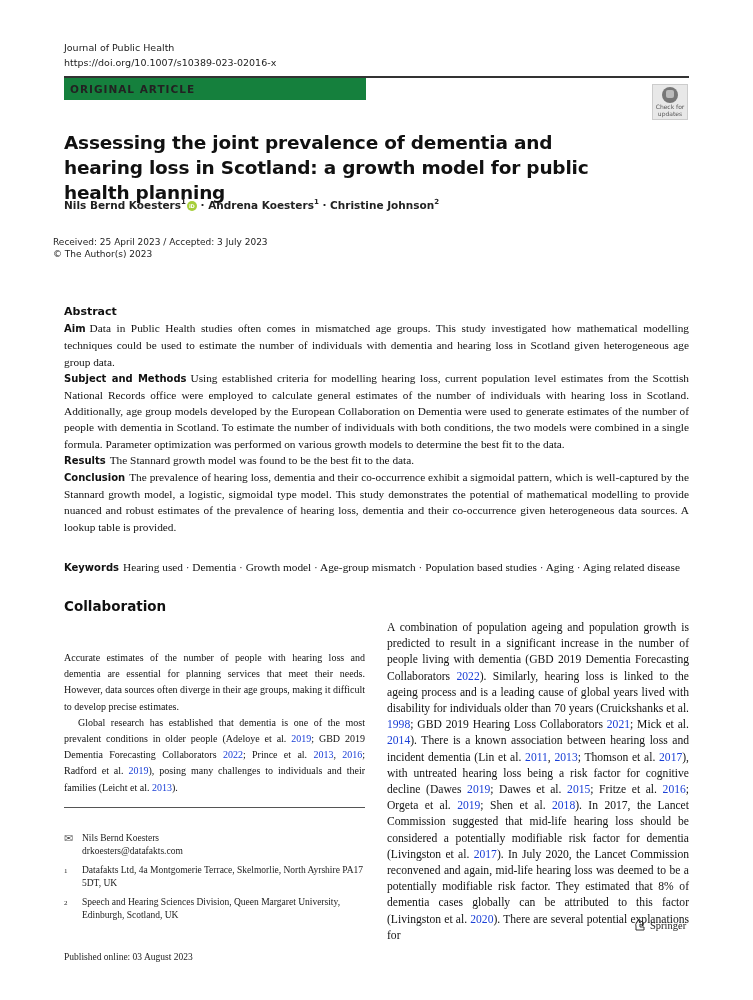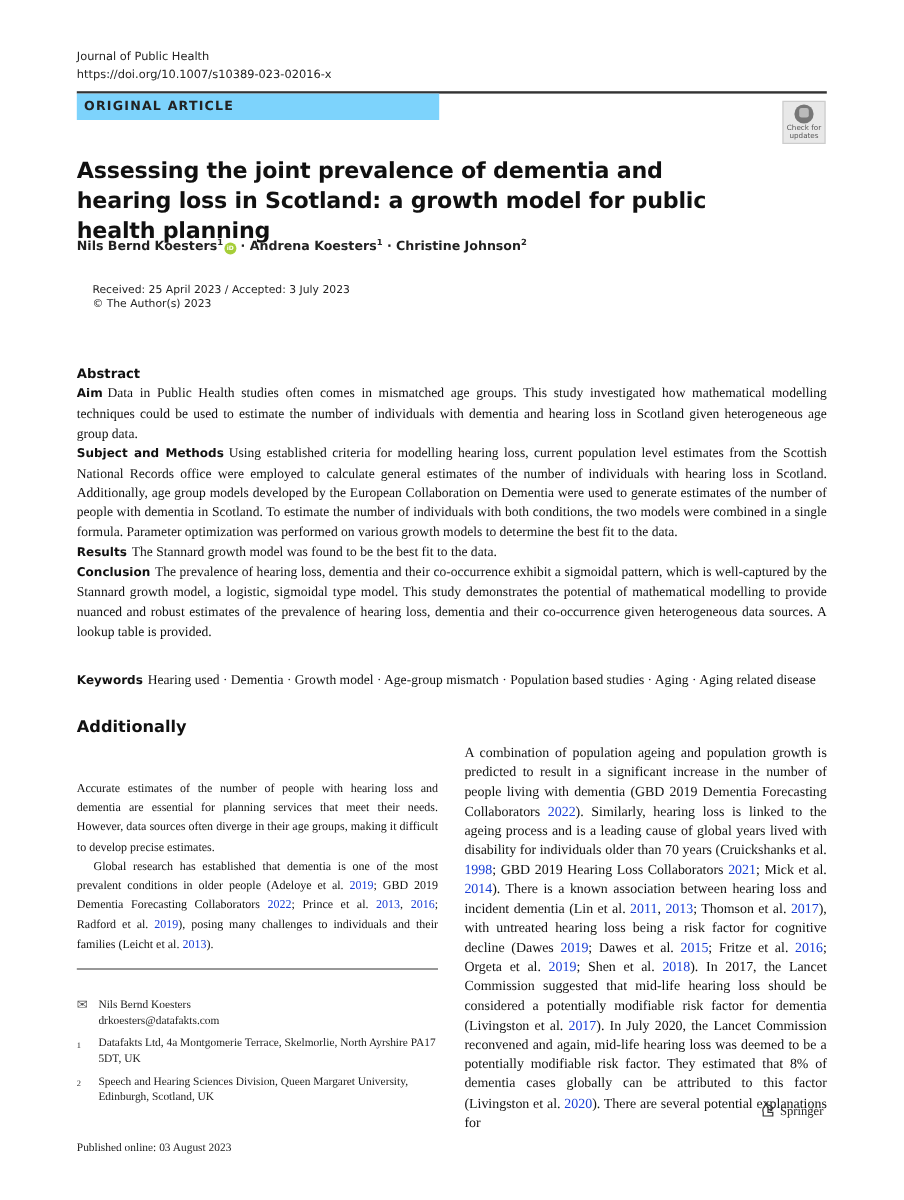--- a/index.html
+++ b/index.html
@@ -2,33 +2,33 @@
 <html><head>
 <meta charset="utf-8">
 <style>
   html, body { margin: 0; padding: 0; background: #ffffff; }
   body { width: 753px; height: 1000px; position: relative; overflow: hidden; color: #111; }
   .sans { font-family: "DejaVu Sans", "Liberation Sans", sans-serif; }
   .serif { font-family: "Liberation Serif", "DejaVu Serif", serif; margin-top: 20px; }
 
   #journal-header { position: absolute; left: 64px; top: 40px; font-size: 9.5px; line-height: 15px; color: #222; }
   #top-rule { position: absolute; left: 64px; top: 76px; width: 625px; height: 2px; background: #333; }
-  #article-type { position: absolute; left: 64px; top: 78px; width: 302px; height: 22px; background: #7dd3fc;
+  #article-type { position: absolute; left: 64px; top: 78px; width: 302px; height: 22px; background: #15803d;
     font-size: 10.5px; font-weight: bold; letter-spacing: 1px; line-height: 22px; padding-left: 6px; box-sizing: border-box; color: #222; }
   #crossmark { position: absolute; left: 652px; top: 84px; width: 36px; height: 36px; border: 1px solid #ccc; background: #e8e8e8;
     display: flex; flex-direction: column; align-items: center; justify-content: flex-start; box-sizing: border-box; padding-top: 2px; }
   #crossmark .ring { width: 16px; height: 16px; border-radius: 50%; background: #777; position: relative; }
   #crossmark .ring::after { content: ""; position: absolute; left: 4px; top: 3px; width: 8px; height: 8px; background: #bbb; border-radius: 2px; }
   #crossmark .txt { font-size: 6px; line-height: 7px; color: #555; text-align: center; }
 
   #title { position: absolute; left: 64px; top: 130px; width: 560px; font-size: 18.5px; line-height: 25px; font-weight: bold; color: #111; letter-spacing: -0.2px; }
   #authors { position: absolute; left: 64px; top: 198px; font-size: 10.5px; font-weight: bold; color: #222; white-space: nowrap; }
   #authors sup { font-size: 7px; }
   .orcid { display: inline-block; width: 10px; height: 10px; border-radius: 50%; background: #a6ce39; color: #fff; font-size: 5px; line-height: 10px; text-align: center; vertical-align: 1px; margin-left: 1px; }
-  #dates { position: absolute; left: 77px; top: 236px; font-size: 9px; line-height: 12px; color: #222; }
+  #dates { position: absolute; left: 53px; top: 236px; font-size: 9px; line-height: 12px; color: #222; }
 
   #abstract { position: absolute; left: 64px; top: 284px; width: 625px; font-size: 11.3px; line-height: 16.2px; text-align: justify; }
   #abstract .h { font-family: "DejaVu Sans", sans-serif; font-weight: bold; font-size: 11px; }
   #abstract p { margin: 0; }
   .lbl { font-family: "DejaVu Sans", sans-serif; font-weight: bold; font-size: 10px; margin-right: 4px; }
 
   #keywords { position: absolute; left: 64px; top: 539px; width: 625px; font-size: 11.3px; line-height: 16.2px; }
 
   #intro-heading { position: absolute; left: 64px; top: 598px; font-size: 13.5px; font-weight: bold; color: #111; }
   #col-left { position: absolute; left: 64px; top: 630px; width: 301px; font-size: 10px; line-height: 16.2px; text-align: justify; }
@@ -77,21 +77,21 @@
   <p><span class="lbl">Aim</span><span>Data in Public Health studies often comes in mismatched age groups. This study investigated how mathematical modelling techniques could be used to estimate the number of individuals with dementia and hearing loss in Scotland given heterogeneous age group data.</span></p>
   <p><span class="lbl">Subject and Methods</span><span>Using established criteria for modelling hearing loss, current population level estimates from the Scottish National Records office were employed to calculate general estimates of the number of individuals with hearing loss in Scotland. Additionally, age group models developed by the European Collaboration on Dementia were used to generate estimates of the number of people with dementia in Scotland. To estimate the number of individuals with both conditions, the two models were combined in a single formula. Parameter optimization was performed on various growth models to determine the best fit to the data.</span></p>
   <p><span class="lbl">Results</span><span>The Stannard growth model was found to be the best fit to the data.</span></p>
   <p><span class="lbl">Conclusion</span><span>The prevalence of hearing loss, dementia and their co-occurrence exhibit a sigmoidal pattern, which is well-captured by the Stannard growth model, a logistic, sigmoidal type model. This study demonstrates the potential of mathematical modelling to provide nuanced and robust estimates of the prevalence of hearing loss, dementia and their co-occurrence given heterogeneous data sources. A lookup table is provided.</span></p>
 </div>
 
 <div id="keywords" class="serif">
   <span class="lbl">Keywords</span><span>Hearing used · Dementia · Growth model · Age-group mismatch · Population based studies · Aging · Aging related disease</span>
 </div>
 
-<div id="intro-heading" class="sans">Additionally</div>
+<div id="intro-heading" class="sans">Collaboration</div>
 
 <div id="col-left" class="serif">
   <p>Accurate estimates of the number of people with hearing loss and dementia are essential for planning services that meet their needs. However, data sources often diverge in their age groups, making it difficult to develop precise estimates.</p>
   <p class="indent">Global research has established that dementia is one of the most prevalent conditions in older people (Adeloye et al. <a class="cite">2019</a>; GBD 2019 Dementia Forecasting Collaborators <a class="cite">2022</a>; Prince et al. <a class="cite">2013</a>, <a class="cite">2016</a>; Radford et al. <a class="cite">2019</a>), posing many challenges to individuals and their families (Leicht et al. <a class="cite">2013</a>).</p>
 </div>
 
 <div id="col-right" class="serif">
   <p>A combination of population ageing and population growth is predicted to result in a significant increase in the number of people living with dementia (GBD 2019 Dementia Forecasting Collaborators <a class="cite">2022</a>). Similarly, hearing loss is linked to the ageing process and is a leading cause of global years lived with disability for individuals older than 70 years (Cruickshanks et al. <a class="cite">1998</a>; GBD 2019 Hearing Loss Collaborators <a class="cite">2021</a>; Mick et al. <a class="cite">2014</a>). There is a known association between hearing loss and incident dementia (Lin et al. <a class="cite">2011</a>, <a class="cite">2013</a>; Thomson et al. <a class="cite">2017</a>), with untreated hearing loss being a risk factor for cognitive decline (Dawes <a class="cite">2019</a>; Dawes et al. <a class="cite">2015</a>; Fritze et al. <a class="cite">2016</a>; Orgeta et al. <a class="cite">2019</a>; Shen et al. <a class="cite">2018</a>). In 2017, the Lancet Commission suggested that mid-life hearing loss should be considered a potentially modifiable risk factor for dementia (Livingston et al. <a class="cite">2017</a>). In July 2020, the Lancet Commission reconvened and again, mid-life hearing loss was deemed to be a potentially modifiable risk factor. They estimated that 8% of dementia cases globally can be attributed to this factor (Livingston et al. <a class="cite">2020</a>). There are several potential explanations for</p>
 </div>
 

